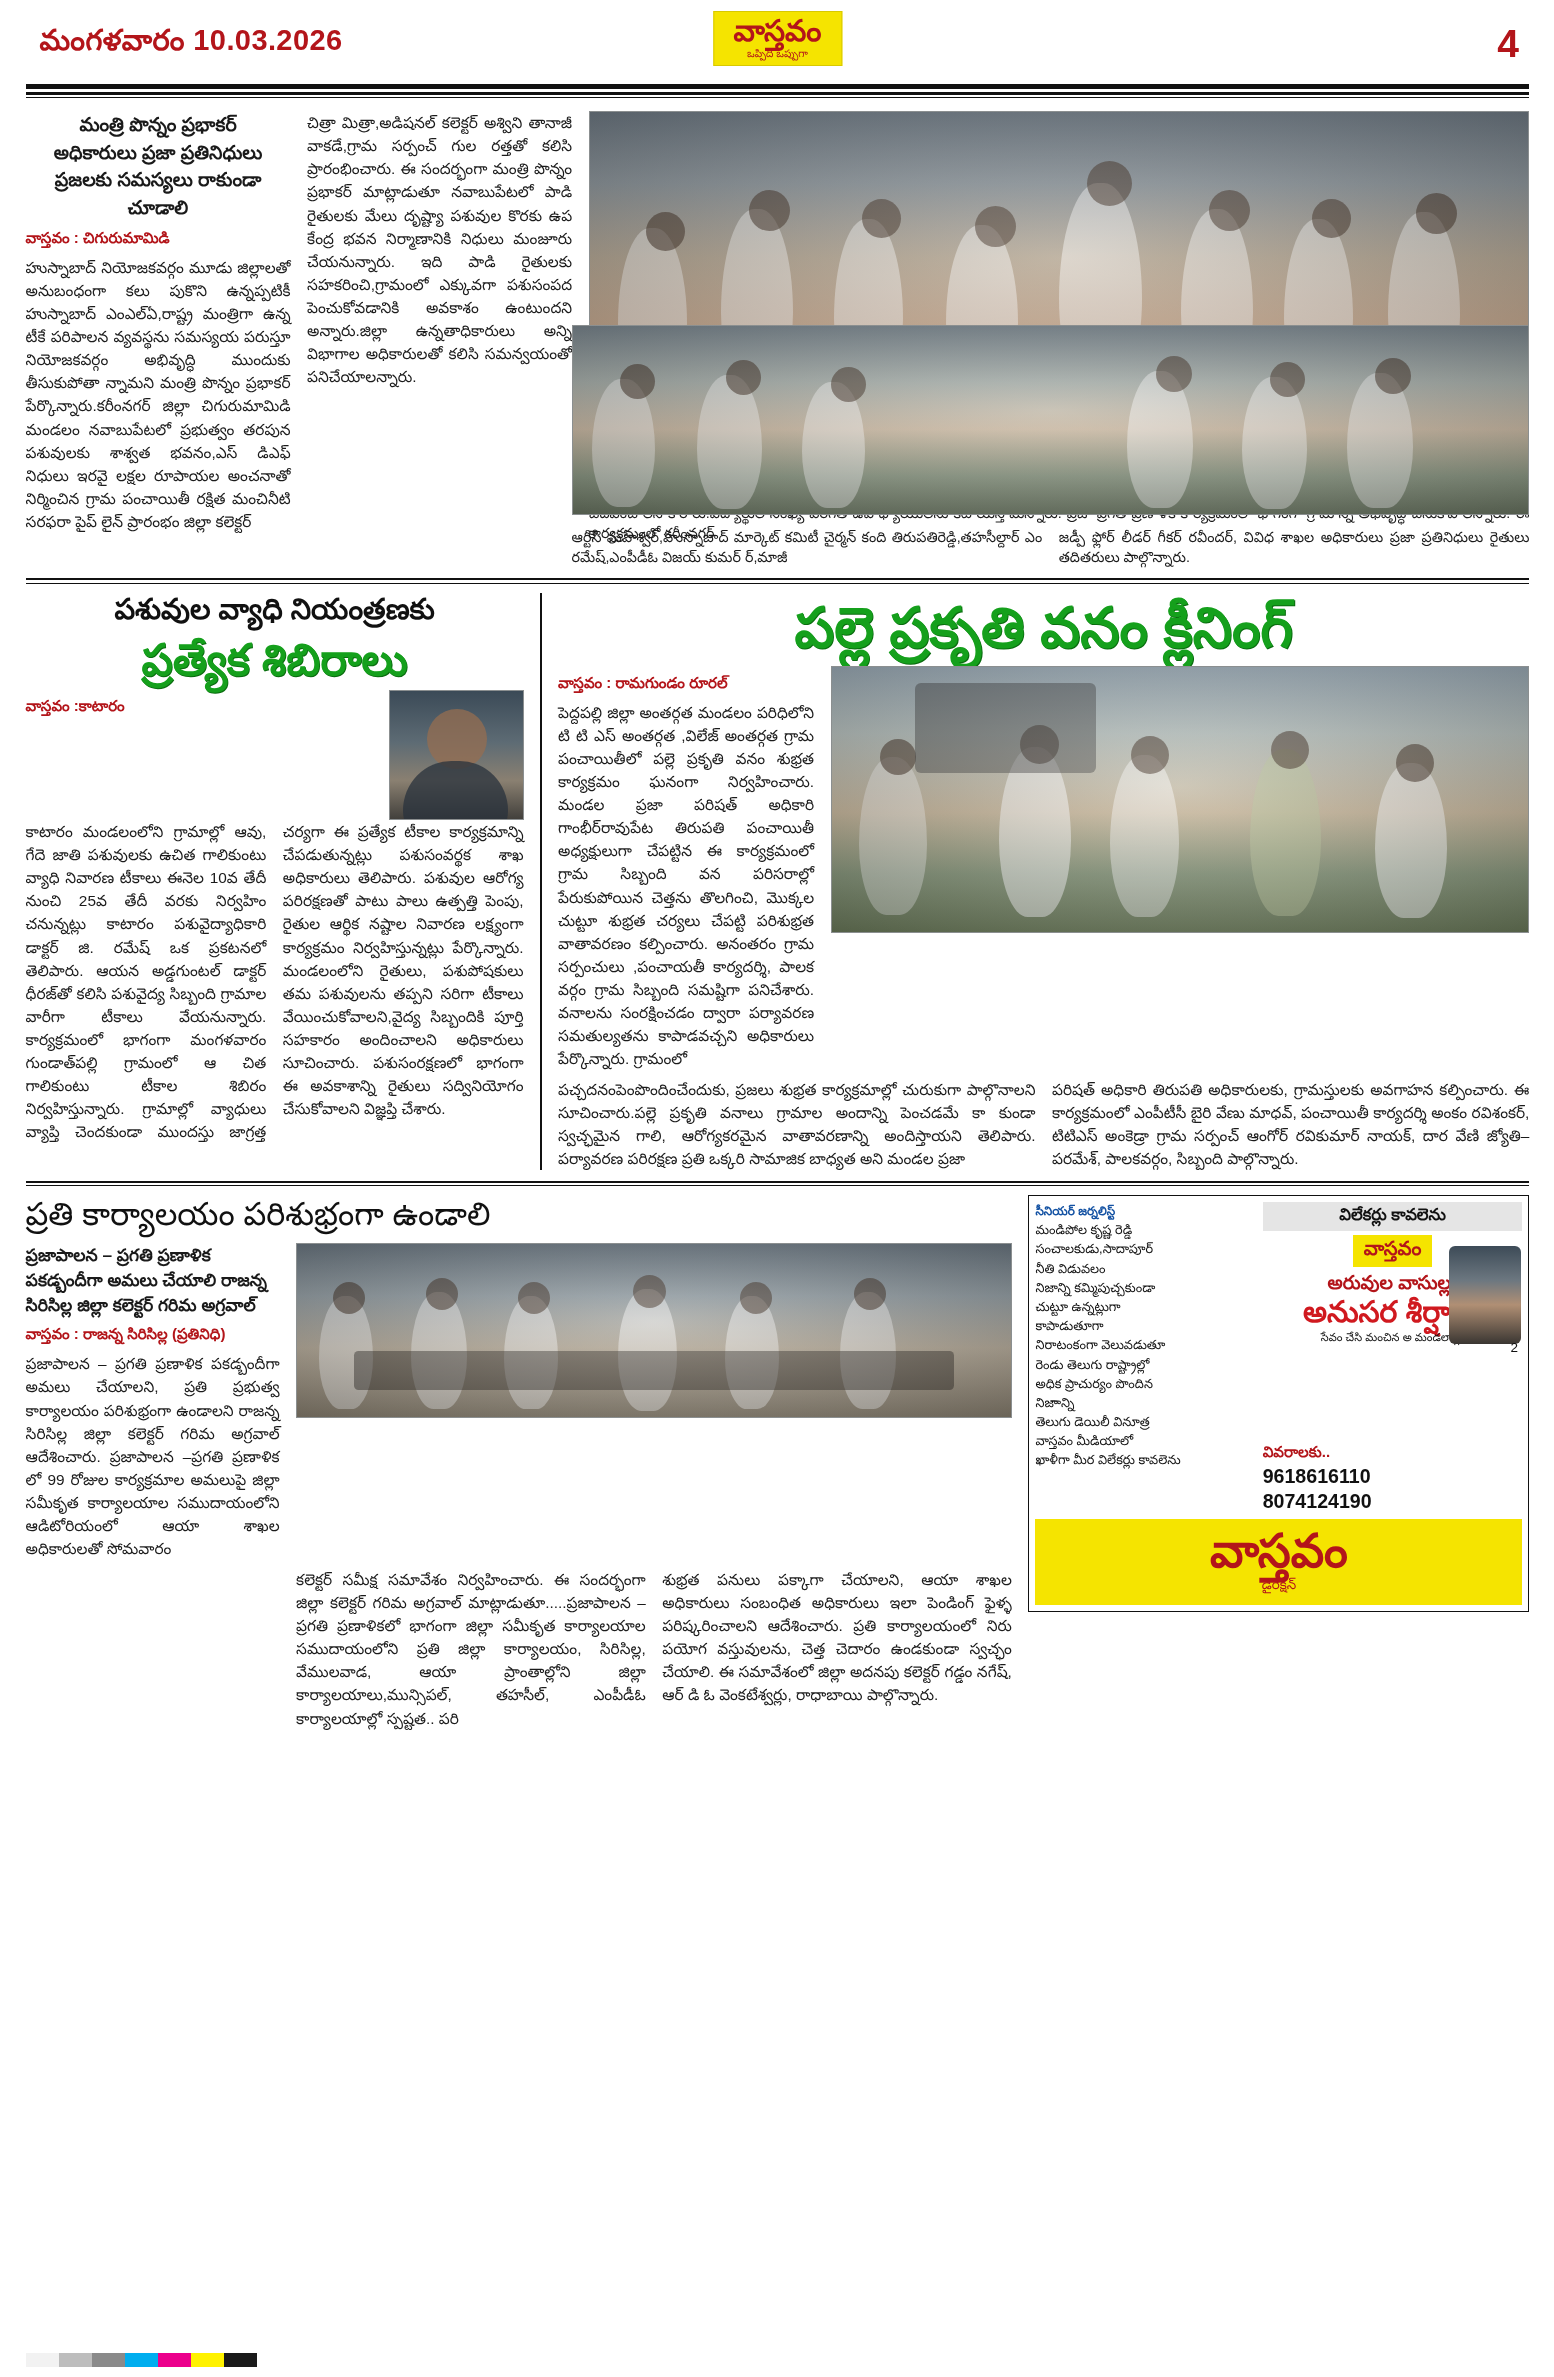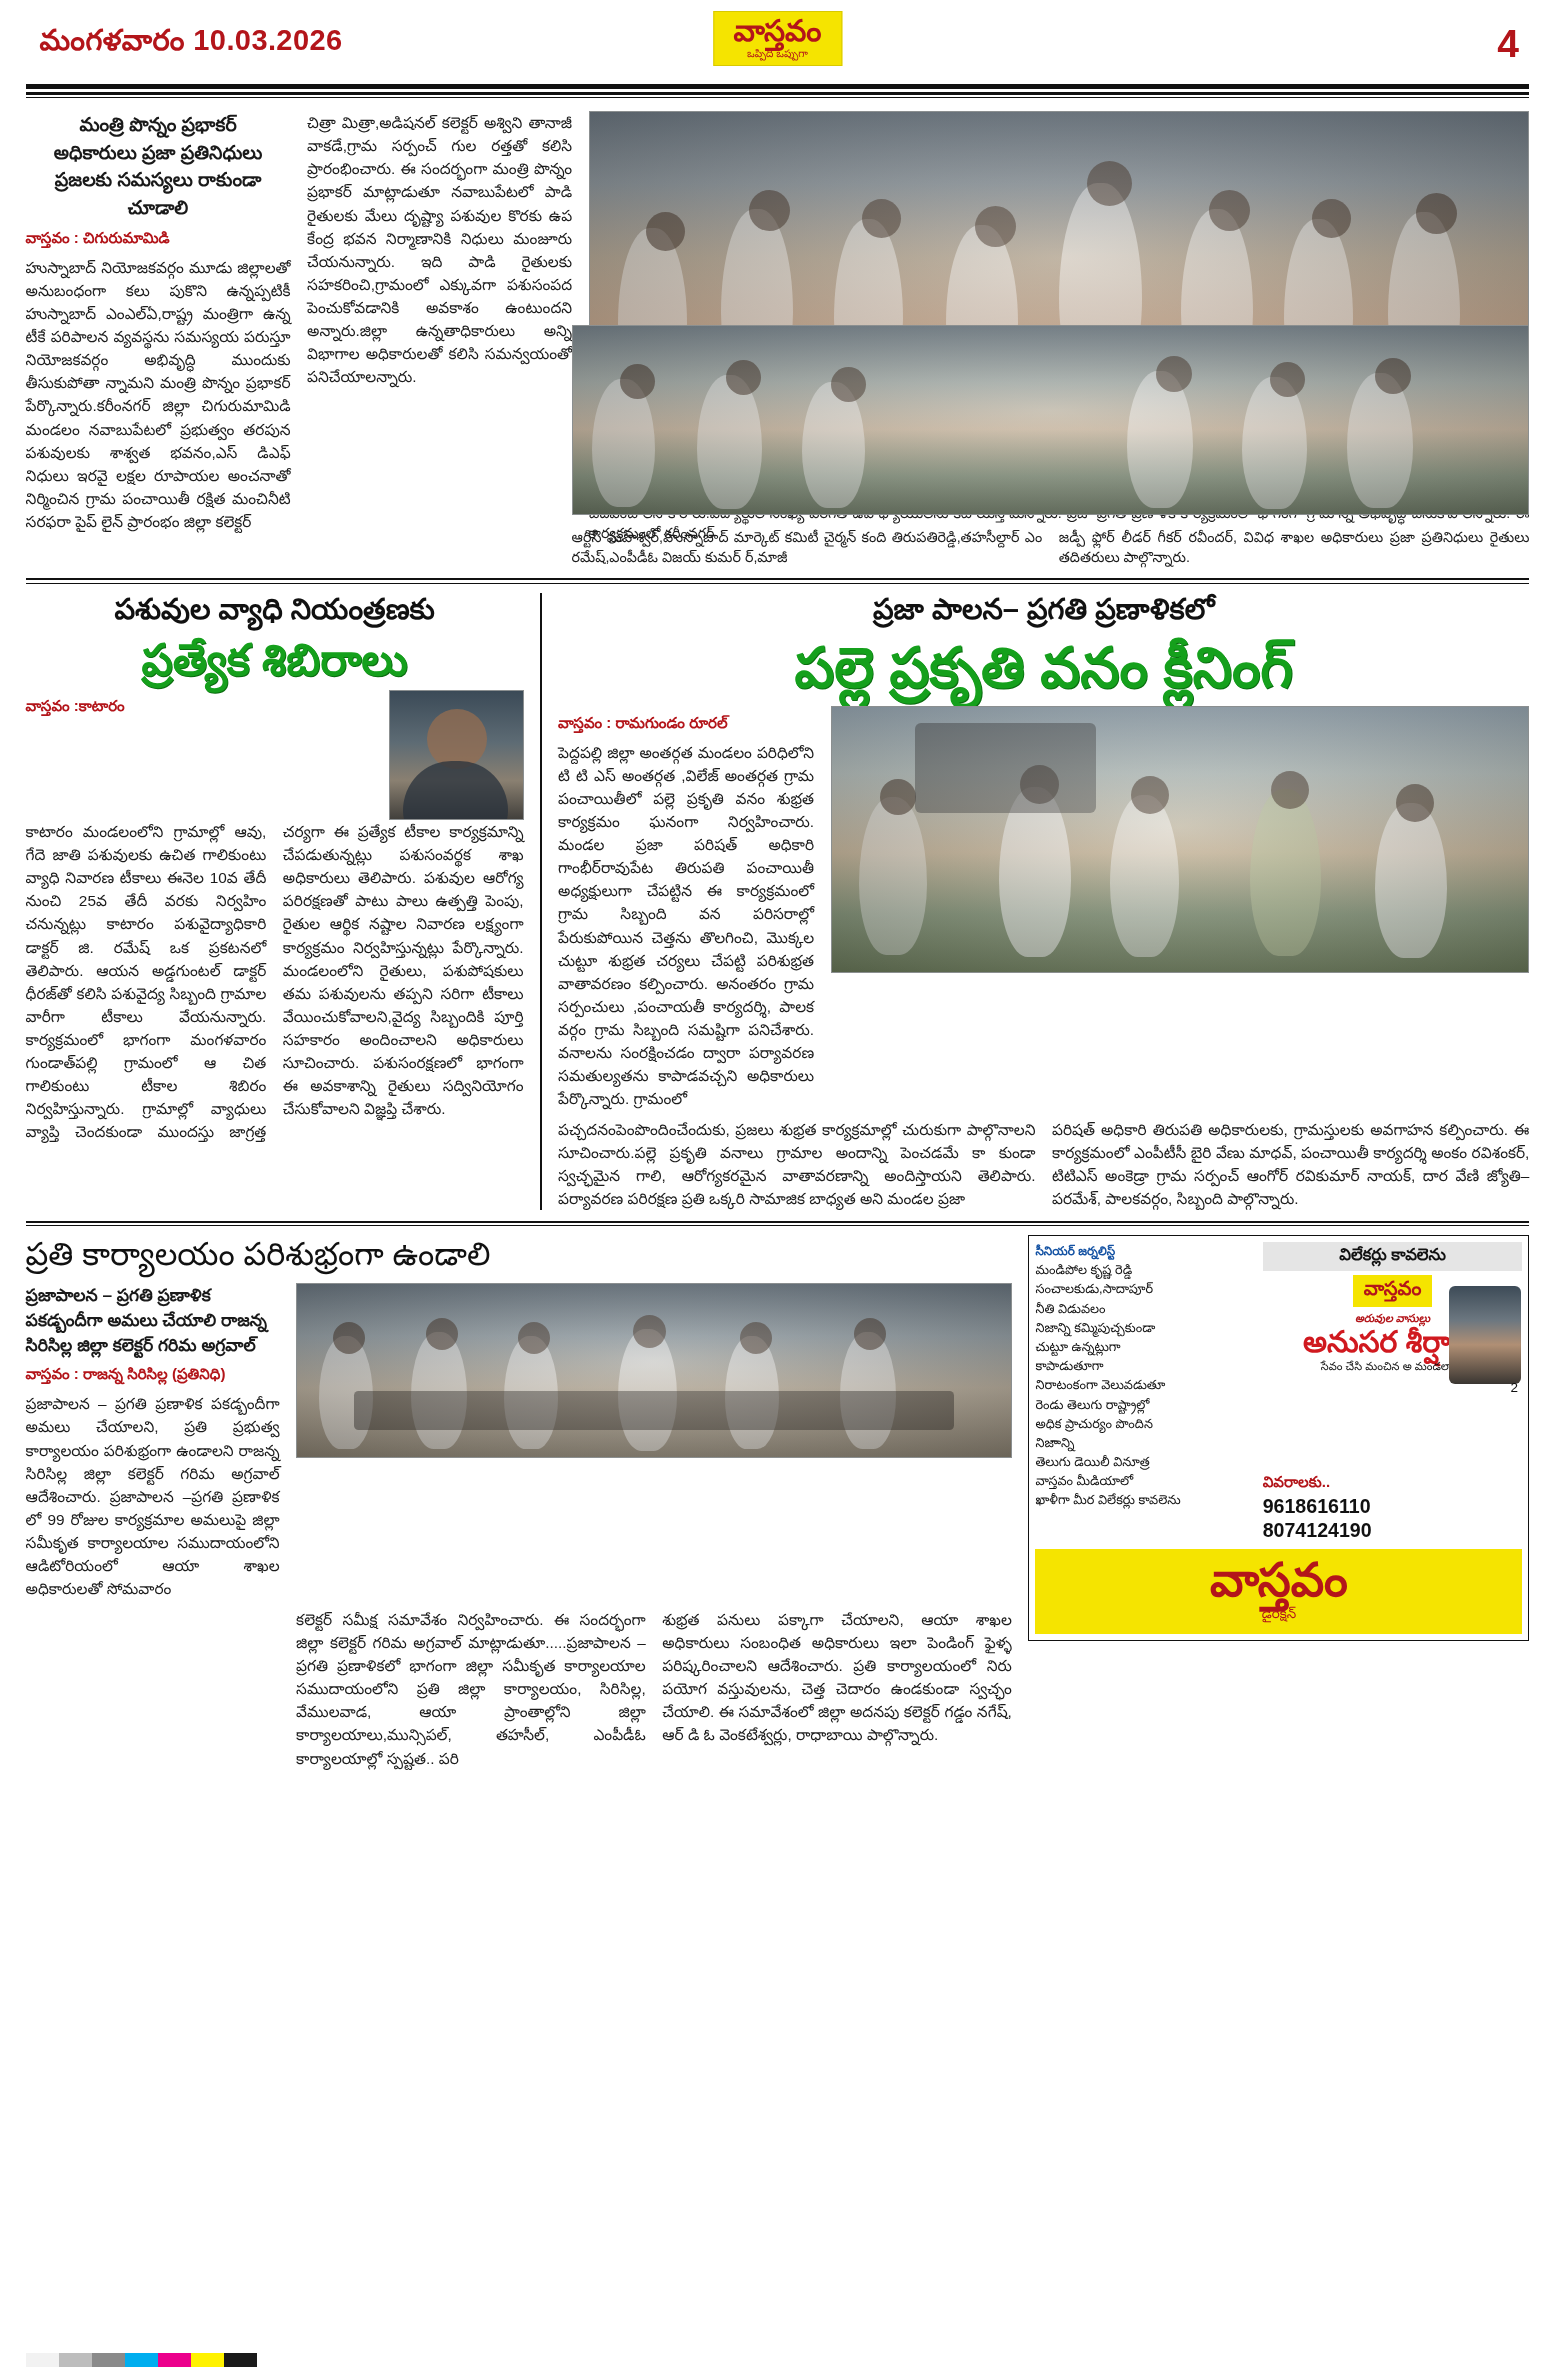--- a/index.html
+++ b/index.html
@@ -200,24 +200,23 @@
   .ad-logo2{
     background:#f5e400;
     display:inline-block;
     padding:2.3px 10.5px;
     margin-top:3.8px;
   }
   .ad-logo2 span{color:#b3151a;font-weight:bold;font-size:19.6px;}
   .ad-red{
     color:#b3151a;
     font-weight:bold;
-    font-size:11px;
+    font-size:19px;
     margin-top:4.5px;
     line-height:1.3;
-    font-style:italic;
   }
   .ad-big-red{
     color:#d0191f;
     font-weight:bold;
     font-size:30px;
     line-height:1;
     margin-top:1.5px;
   }
   .ad-small{font-size:11.3px;color:#111;margin-top:2.3px;line-height:1.3;}
   .ad-face{
@@ -360,21 +359,20 @@
             </div>
           </div>
         </div>
       </div>
       <div class="body-txt" style="column-count:2;column-gap:16.5px;">కాటారం మండలంలోని గ్రామాల్లో ఆవు, గేదె జాతి పశువులకు ఉచిత గాలికుంటు వ్యాధి నివారణ టీకాలు ఈనెల 10వ తేదీ నుంచి 25వ తేదీ వరకు నిర్వహిం చనున్నట్లు కాటారం పశువైద్యాధికారి డాక్టర్ జి. రమేష్ ఒక ప్రకటనలో తెలిపారు. ఆయన అడ్డగుంటల్ డాక్టర్ ధీరజ్‌తో కలిసి పశువైద్య సిబ్బంది గ్రామాల వారీగా టీకాలు వేయనున్నారు. కార్యక్రమంలో భాగంగా మంగళవారం గుండాత్‌పల్లి గ్రామంలో ఆ చిత గాలికుంటు టీకాల శిబిరం నిర్వహిస్తున్నారు. గ్రామాల్లో వ్యాధులు వ్యాప్తి చెందకుండా ముందస్తు జాగ్రత్త చర్యగా ఈ ప్రత్యేక టీకాల కార్యక్రమాన్ని చేపడుతున్నట్లు పశుసంవర్థక శాఖ అధికారులు తెలిపారు. పశువుల ఆరోగ్య పరిరక్షణతో పాటు పాలు ఉత్పత్తి పెంపు, రైతుల ఆర్థిక నష్టాల నివారణ లక్ష్యంగా కార్యక్రమం నిర్వహిస్తున్నట్లు పేర్కొన్నారు. మండలంలోని రైతులు, పశుపోషకులు తమ పశువులను తప్పని సరిగా టీకాలు వేయించుకోవాలని,వైద్య సిబ్బందికి పూర్తి సహకారం అందించాలని అధికారులు సూచించారు. పశుసంరక్షణలో భాగంగా ఈ అవకాశాన్ని రైతులు సద్వినియోగం చేసుకోవాలని విజ్ఞప్తి చేశారు.</div>
     </div>
 
     <div class="vert-rule"></div>
 
     <div style="flex:1;">
-      <div class="kicker">ప్రజా పాలన– ప్రగతి ప్రణాళికలో</div>
       <div class="green-head">పల్లె ప్రకృతి వనం క్లీనింగ్</div>
       <div class="cols">
         <div style="flex:0 0 256px;">
           <div class="byline">వాస్తవం : రామగుండం రూరల్</div>
           <div class="body-txt">పెద్దపల్లి జిల్లా అంతర్గత మండలం పరిధిలోని టి టి ఎస్ అంతర్గత ,విలేజ్ అంతర్గత గ్రామ పంచాయితీలో పల్లె ప్రకృతి వనం శుభ్రత కార్యక్రమం ఘనంగా నిర్వహించారు. మండల ప్రజా పరిషత్ అధికారి గాంభీర్‌రావుపేట తిరుపతి పంచాయితీ అధ్యక్షులుగా చేపట్టిన ఈ కార్యక్రమంలో గ్రామ సిబ్బంది వన పరిసరాల్లో పేరుకుపోయిన చెత్తను తొలగించి, మొక్కల చుట్టూ శుభ్రత చర్యలు చేపట్టి పరిశుభ్రత వాతావరణం కల్పించారు. అనంతరం గ్రామ సర్పంచులు ,పంచాయతీ కార్యదర్శి, పాలక వర్గం గ్రామ సిబ్బంది సమష్టిగా పనిచేశారు. వనాలను సంరక్షించడం ద్వారా పర్యావరణ సమతుల్యతను కాపాడవచ్చని అధికారులు పేర్కొన్నారు. గ్రామంలో</div>
         </div>
         <div style="flex:1;">
           <div class="photo ph3" style="height:265px;">
             <div class="figs">
               <i style="left:4%;top:34%;width:68px;height:158px;background:rgba(255,255,255,.40);"></i>

